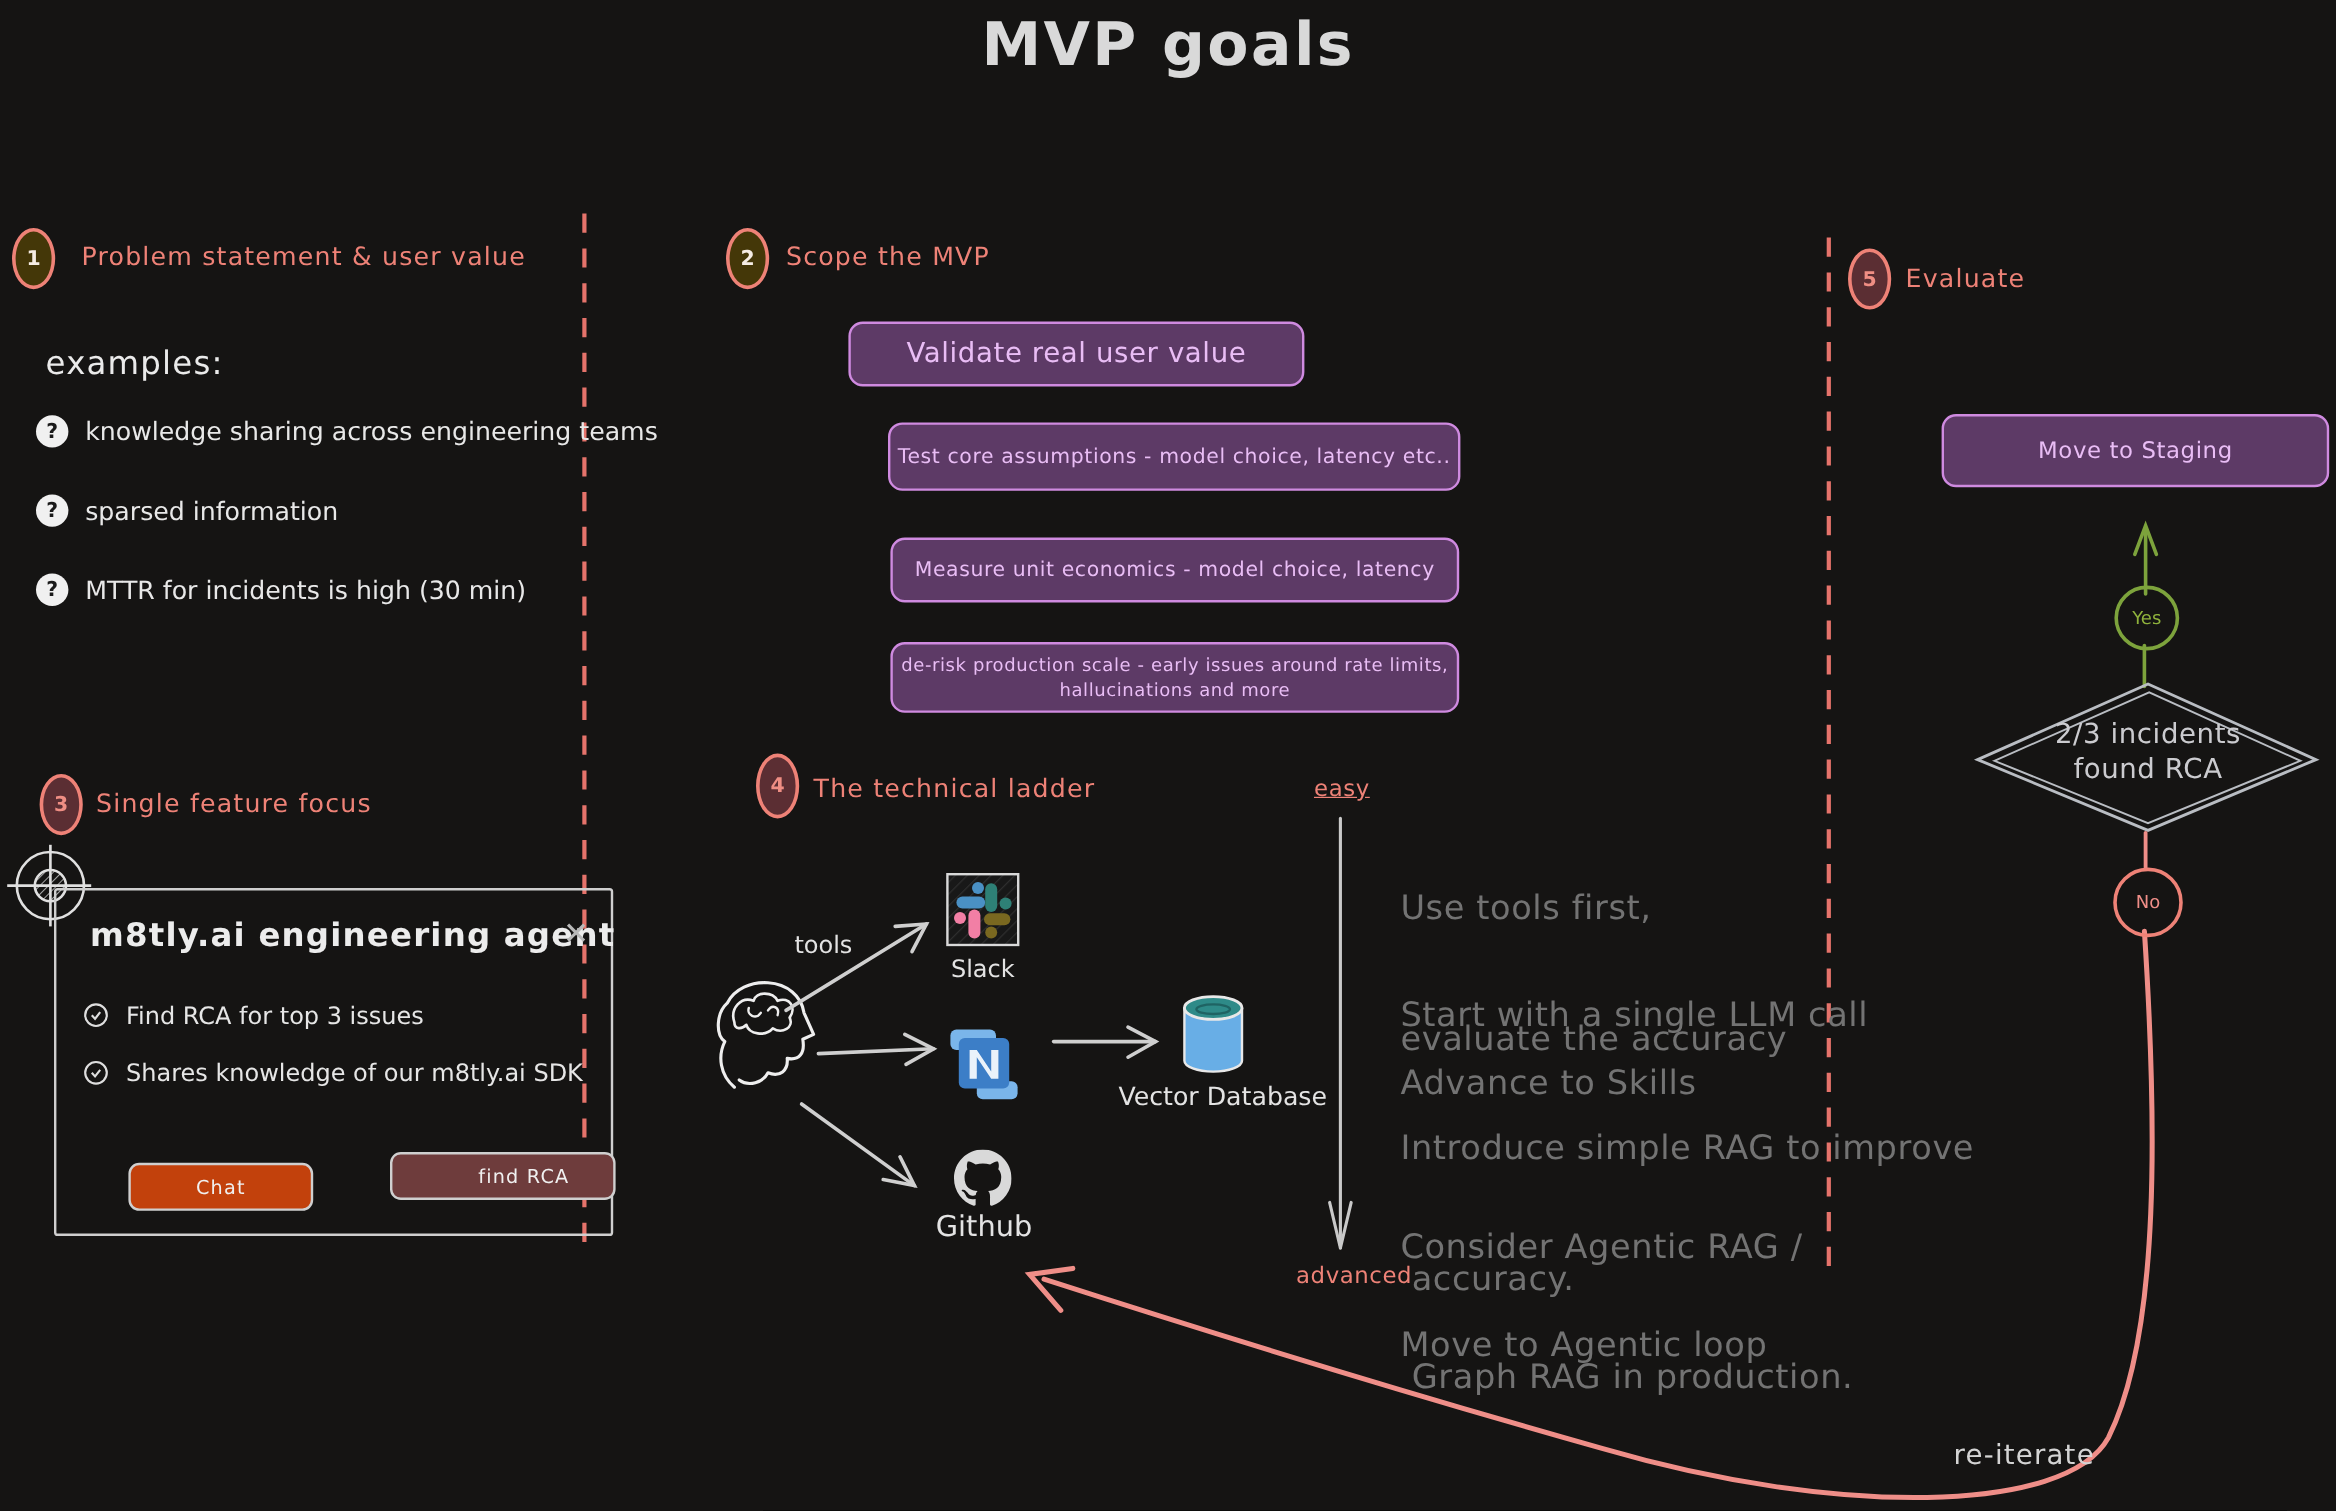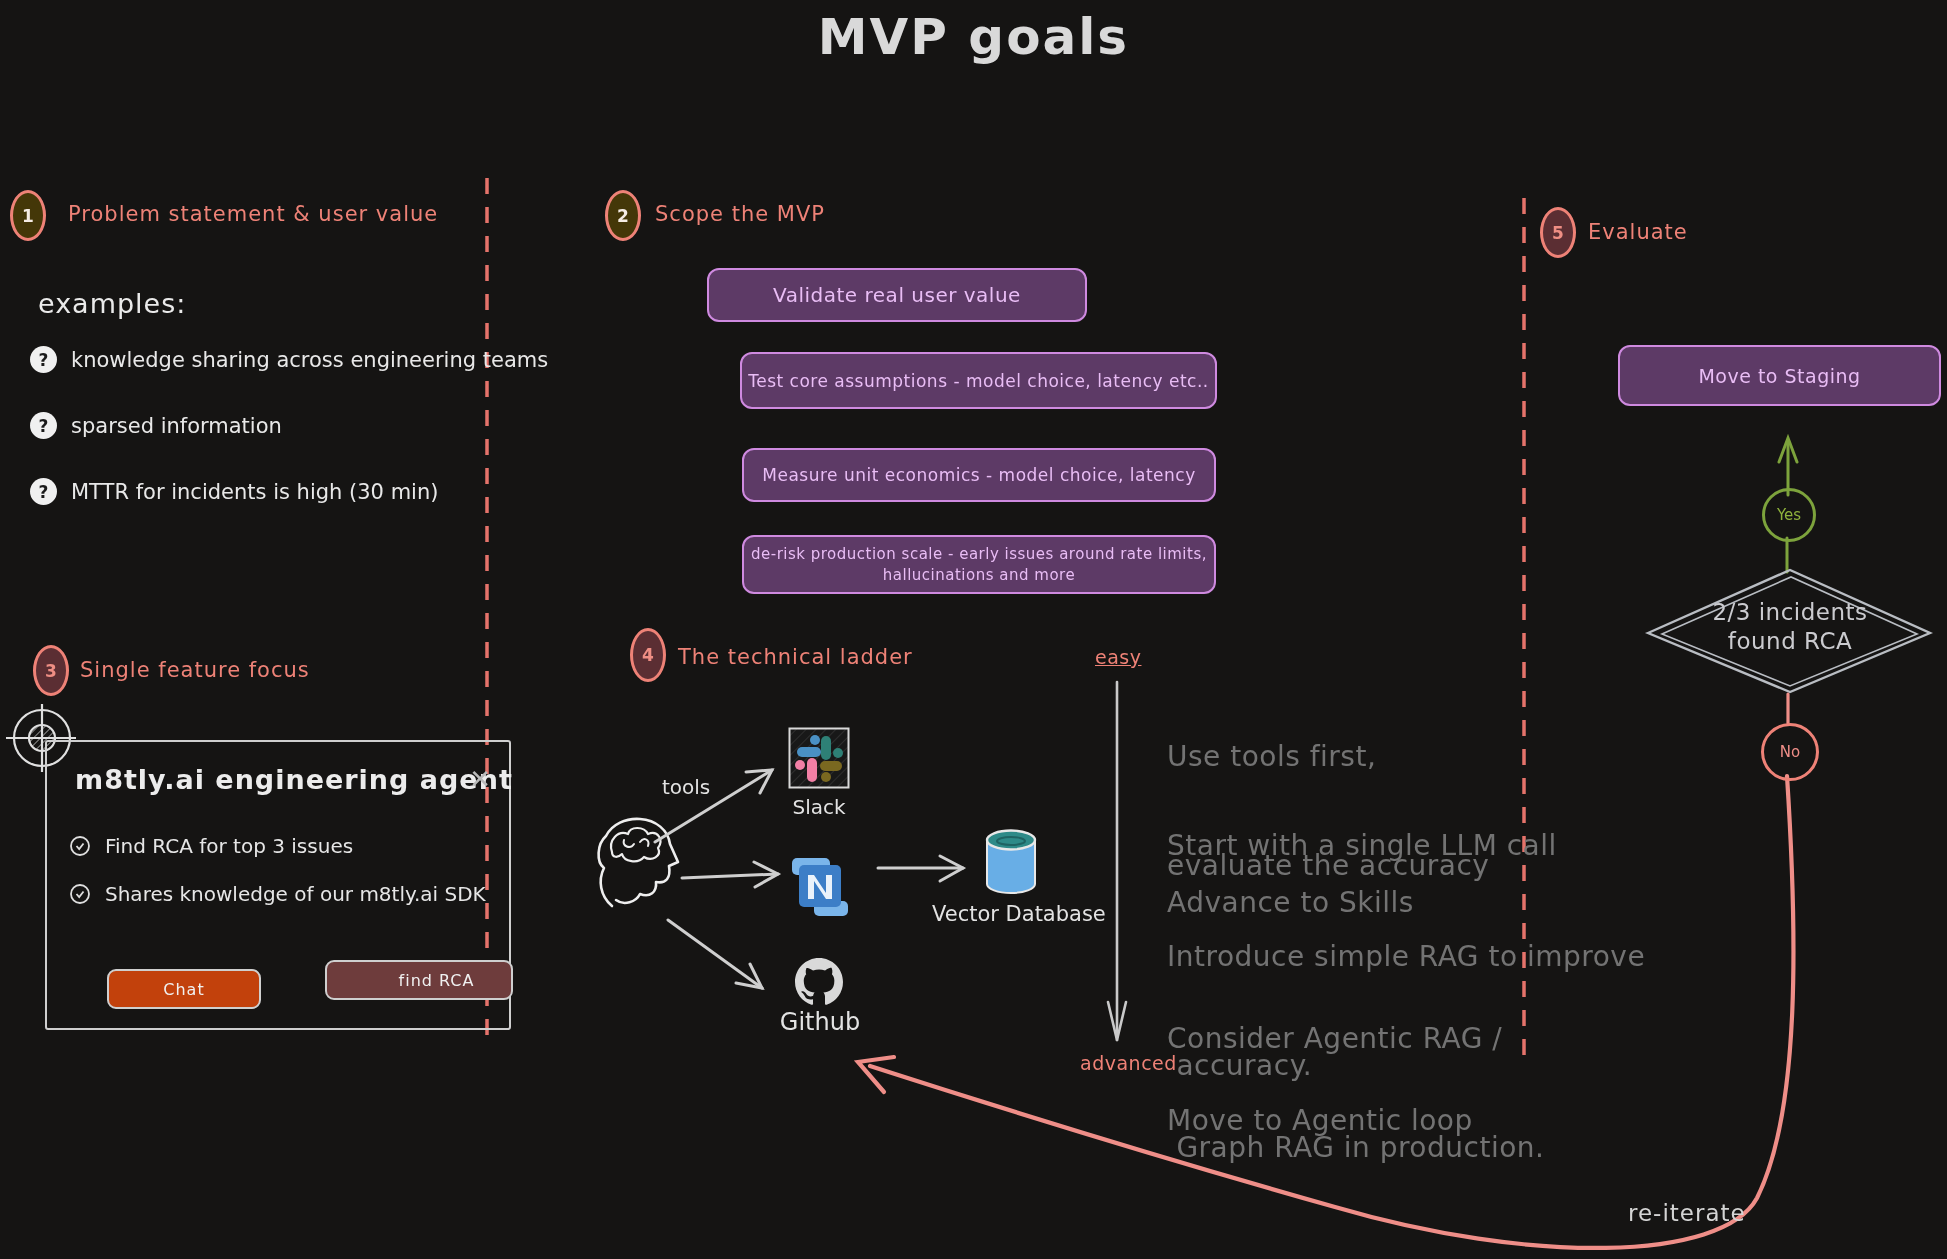--- a/index.html
+++ b/index.html
@@ -169,21 +169,21 @@
     <div class="abs btn maroon" style="left:278px;top:218px;width:149px;height:36px;">
       <span>find RCA</span>
     </div>
   </div>
 
   <div class="abs badge olive" style="left:605px;top:190px;">
     <span>2</span>
   </div>
   <div class="abs sec-label" style="left:655px;top:202px;">Scope the MVP</div>
 
-  <div class="abs pbox" style="left:707px;top:268px;width:376px;height:50px;font-size:20px;">
+  <div class="abs pbox" style="left:707px;top:268px;width:376px;height:50px;font-size:23px;">
     <span>Validate real user value</span>
   </div>
   <div class="abs pbox" style="left:740px;top:352px;width:473px;height:53px;font-size:17px;">
     <span>Test core assumptions - model choice, latency etc..</span>
   </div>
   <div class="abs pbox" style="left:742px;top:448px;width:470px;height:50px;font-size:17px;">
     <span>Measure unit economics - model choice, latency</span>
   </div>
   <div class="abs pbox" style="left:742px;top:535px;width:470px;height:55px;font-size:15px;line-height:1.35;">
     <span>de-risk production scale - early issues around rate limits,</span>

